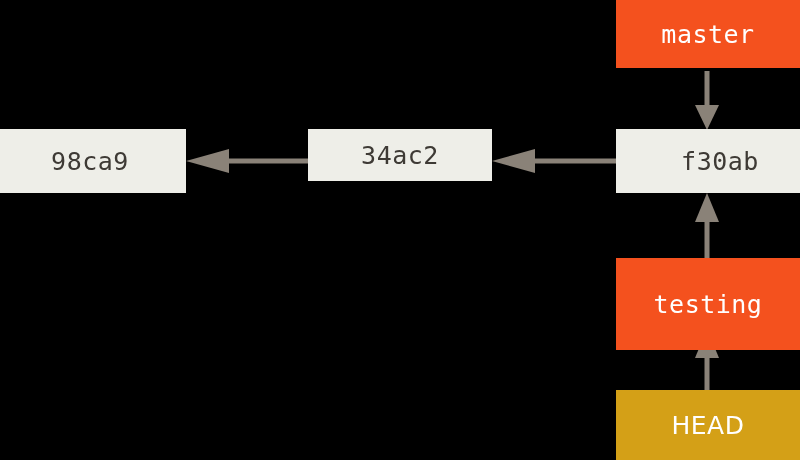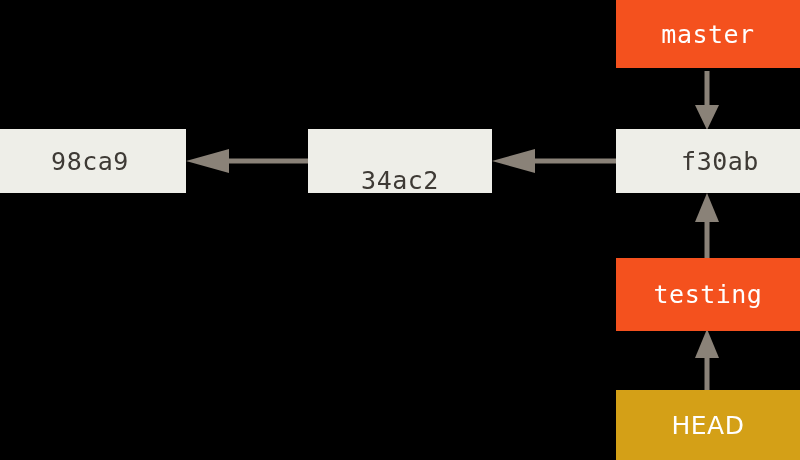--- a/index.html
+++ b/index.html
@@ -51,23 +51,23 @@
     color: #ffffff;
     font-family: "DejaVu Sans", "Liberation Sans", sans-serif;
     font-size: 25px;
     letter-spacing: 0.5px;
     text-align: center;
   }
 
   
   #node-master  { left: 616px; top:   0px; width: 184px; height:  68px; }
   #node-f30ab   { left: 616px; top: 129px; width: 208px; height:  64px; }
-  #node-34ac2   { left: 308px; top: 129px; width: 184px; height:  64px; align-items: flex-end; }
+  #node-34ac2   { left: 308px; top: 129px; width: 184px; height:  52px; }
   #node-98ca9   { left:  -6px; top: 129px; width: 192px; height:  64px; }
-  #node-testing { left: 616px; top: 258px; width: 184px; height:  73px; text-align: right; }
+  #node-testing { left: 616px; top: 258px; width: 184px; height:  92px; text-align: right; }
   #node-head    { left: 616px; top: 390px; width: 184px; height:  70px; }
 
   
   #arrow-layer {
     position: absolute;
     left: 0;
     top: 0;
     width: 800px;
     height: 460px;
     pointer-events: none;

